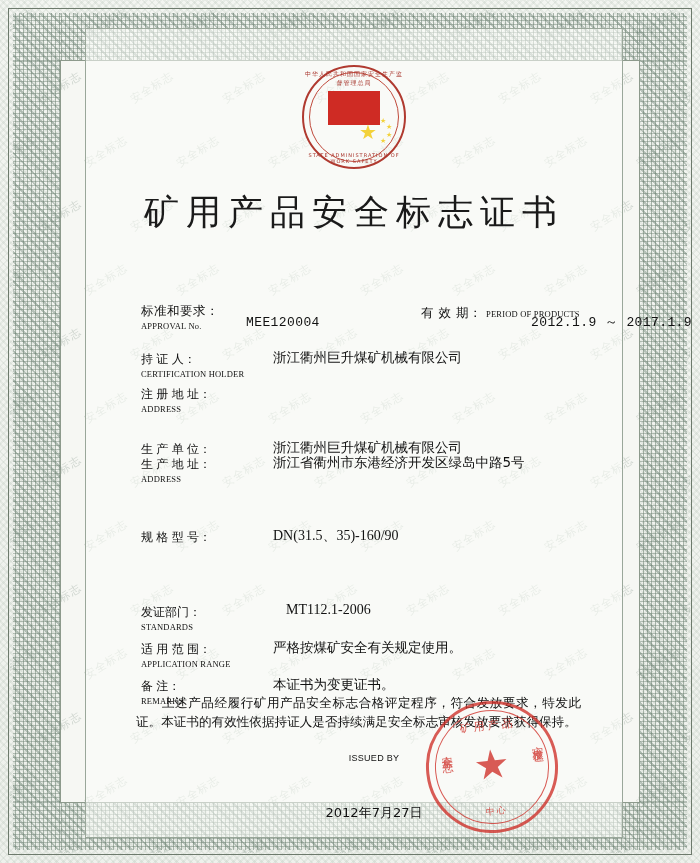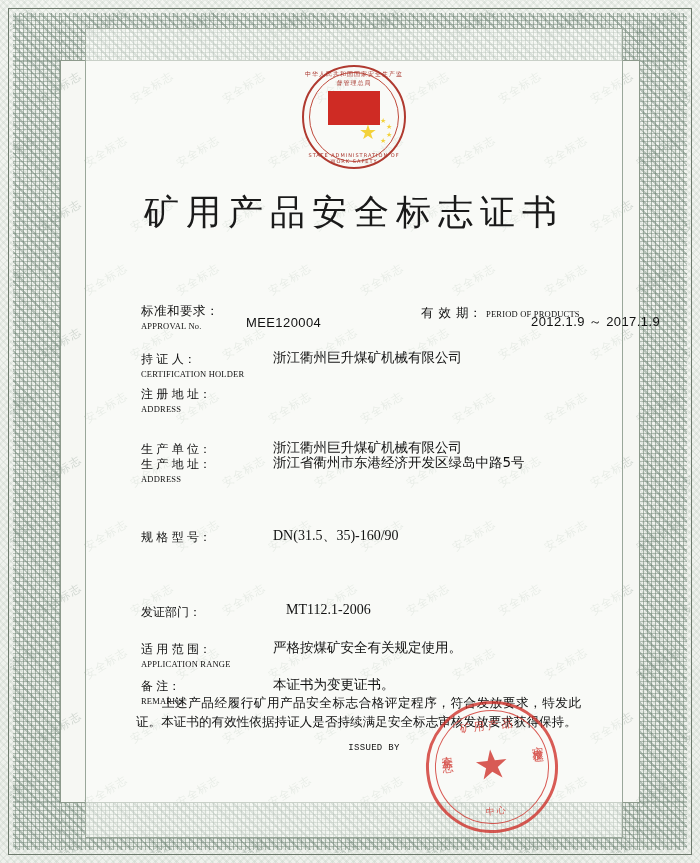--- a/index.html
+++ b/index.html
@@ -173,21 +173,21 @@
     white-space: nowrap;
   }
   .lbl-en {
     font-family: "Liberation Serif", serif;
     font-size: 8.5px;
     color: #111;
     letter-spacing: 0.2px;
     white-space: nowrap;
   }
   .val-mono {
-    font-family: Liberation Sans, sans-serif;
+    font-family: Liberation Mono, monospace;
     font-size: 13px;
     color: #111;
     letter-spacing: 0.4px;
     white-space: nowrap;
   }
 
   .top-left { position: absolute; left: 0; top: 0; }
   .top-left .lbl { display: block; }
   .top-left .lbl-en { display: block; margin-top: 1px; }
   .approval-value {
@@ -252,24 +252,24 @@
     text-align: center;
     padding-left: 40px;
   }
   .issued-by .cn {
     font-family: "DejaVu Sans", sans-serif;
     font-size: 15px;
     letter-spacing: 1px;
     color: #111;
   }
   .issued-by .en {
-    font-family: Liberation Mono, monospace;
+    font-family: Liberation Sans, sans-serif;
     font-size: 9px;
     color: #111;
-    margin-top: 2px;
+    margin-top: 12px;
     letter-spacing: 0.3px;
   }
   .issue-date {
     position: absolute;
     left: 0; right: 0;
     top: 775px;
     text-align: center;
     padding-left: 40px;
     font-family: "DejaVu Sans", serif;
     font-size: 13px;
@@ -502,20 +502,21 @@
     </div>
 
 
     <div class="field" style="top:498px">
       <span class="f-label">规 格 型 号：</span>
       <span class="f-value latin">DN(31.5、35)-160/90</span>
     </div>
 
     <div class="field" style="top:573px">
       <span class="f-label">发证部门：</span>
+      <span class="f-label-en">STANDARDS</span>
       <span class="f-value latin" style="left:145px">MT112.1-2006</span>
     </div>
 
     <div class="field" style="top:647px">
       <span class="f-label">备 注：</span>
       <span class="f-label-en">REMARKS</span>
       <span class="f-value">本证书为变更证书。</span>
     </div>
 
     <div class="field" style="top:610px">
@@ -523,20 +524,21 @@
       <span class="f-label-en">APPLICATION RANGE</span>
       <span class="f-value">严格按煤矿安全有关规定使用。</span>
     </div>
 
     <div class="footer-para">上述产品经履行矿用产品安全标志合格评定程序，符合发放要求，特发此证。本证书的有效性依据持证人是否持续满足安全标志审核发放要求获得保持。</div>
 
     <div class="issued-by">
       <div class="en">ISSUED BY</div>
     </div>
 
+    <div class="issue-date">2012年7月27日</div>
 
     <div class="seal">
       <div class="seal-text-top">矿用产品</div>
       <div class="seal-side-l">安全标志</div>
       <div class="seal-side-r">审核发证</div>
       <div class="seal-star">★</div>
       <div class="seal-text-bottom">中心</div>
     </div>
 
   </div>

